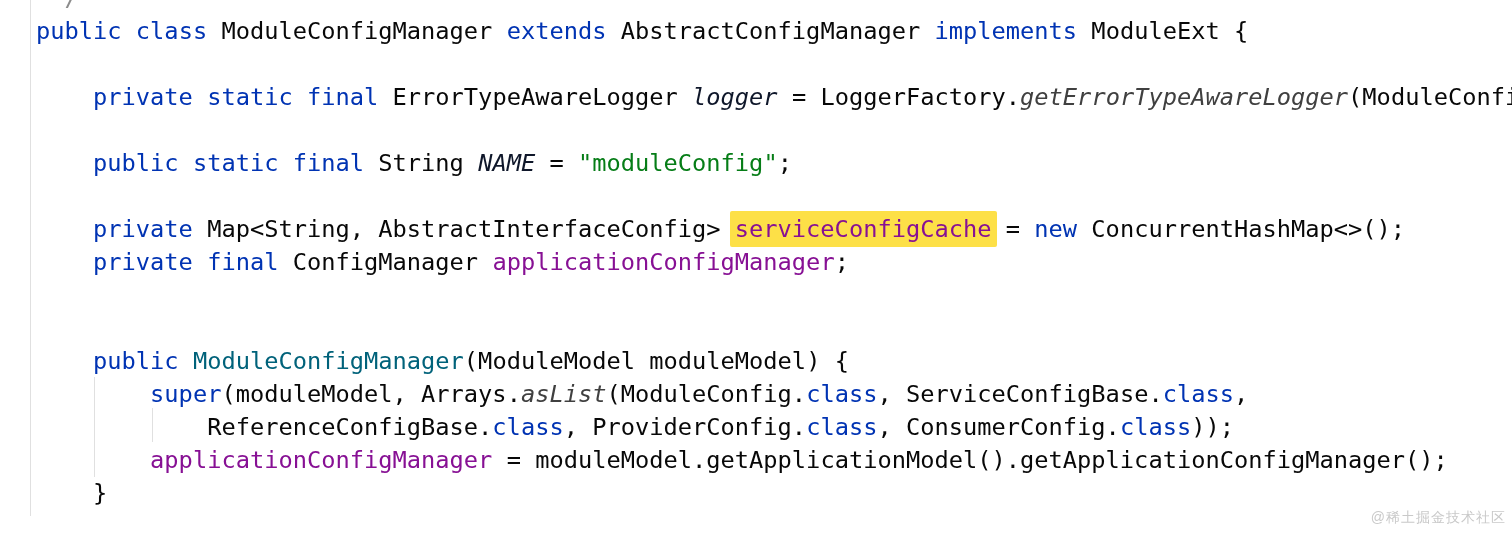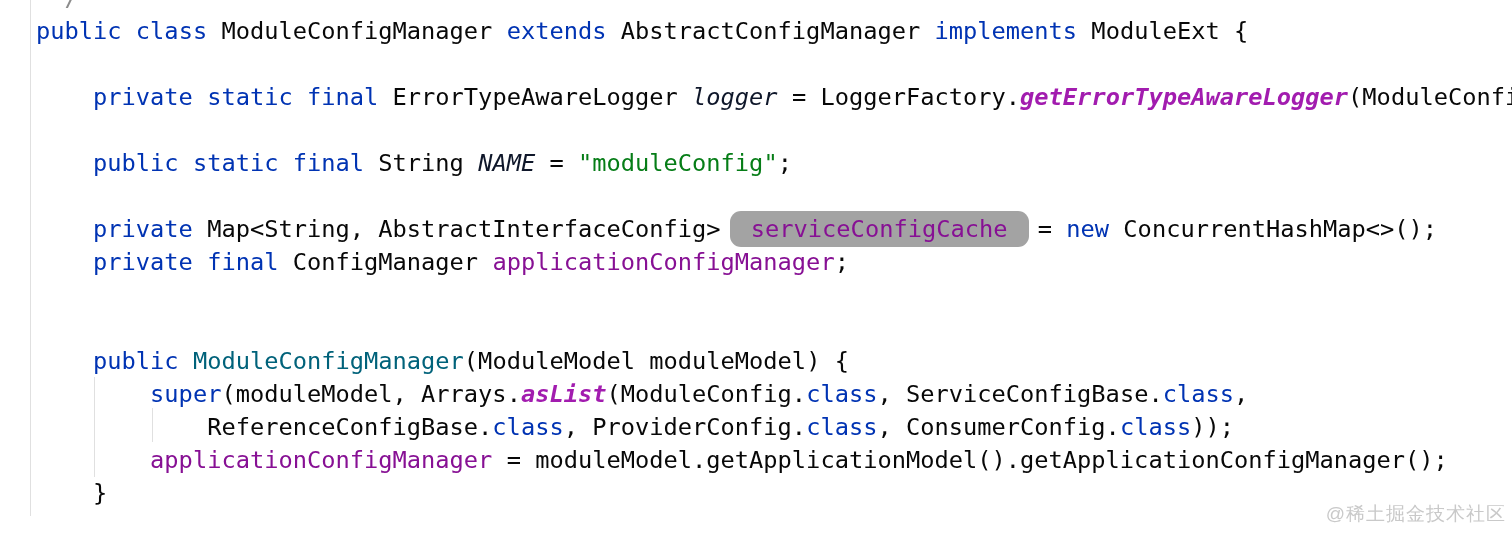--- a/index.html
+++ b/index.html
@@ -34,42 +34,42 @@
     padding-left: 20px;
     white-space: pre;
   }
   .tok-kw  { color: #0033b3; }
   .tok-pl  { color: #080808; }
   .tok-cm  { color: #8c8c8c; }
   .tok-str { color: #067d17; }
   .tok-fi  { color: #871094; text-align: center; }
   .tok-fis { color: #0f172a; font-style: italic; }
   .tok-decl{ color: #00627a; }
-  .tok-smi { color: #a21caf; font-style: italic; font-weight: bold; }
+  .tok-smi { color: #404040; font-style: italic; }
   .tok-hl  {
     color: #871094;
-    background: #a3a3a3;
-    padding: 4px 21px;
+    background: #fde047;
+    padding: 4px 5px;
     margin: -4px -5px;
-    border-radius: 11px;
+    border-radius: 2px;
   }
   .indent-guide {
     position: absolute;
     width: 1px;
     background: #e0e0e0;
   }
   .guide-editor-edge { left: 14px; top: 0; height: 516px; }
   .guide-method-body { left: 78px; top: 377px; height: 100px; }
   .guide-continuation { left: 136px; top: 408px; height: 34px; }
   .watermark {
     position: absolute;
     right: 22px;
     bottom: 12px;
     font-family: "Liberation Sans", "DejaVu Sans", sans-serif;
-    font-size: 19px;
+    font-size: 14px;
     color: #c9c9c9;
     letter-spacing: 1px;
     user-select: none;
   }
 </style>
 </head>
 <body>
 
 <div class="editor">
   <div class="indent-guide guide-editor-edge"></div>

